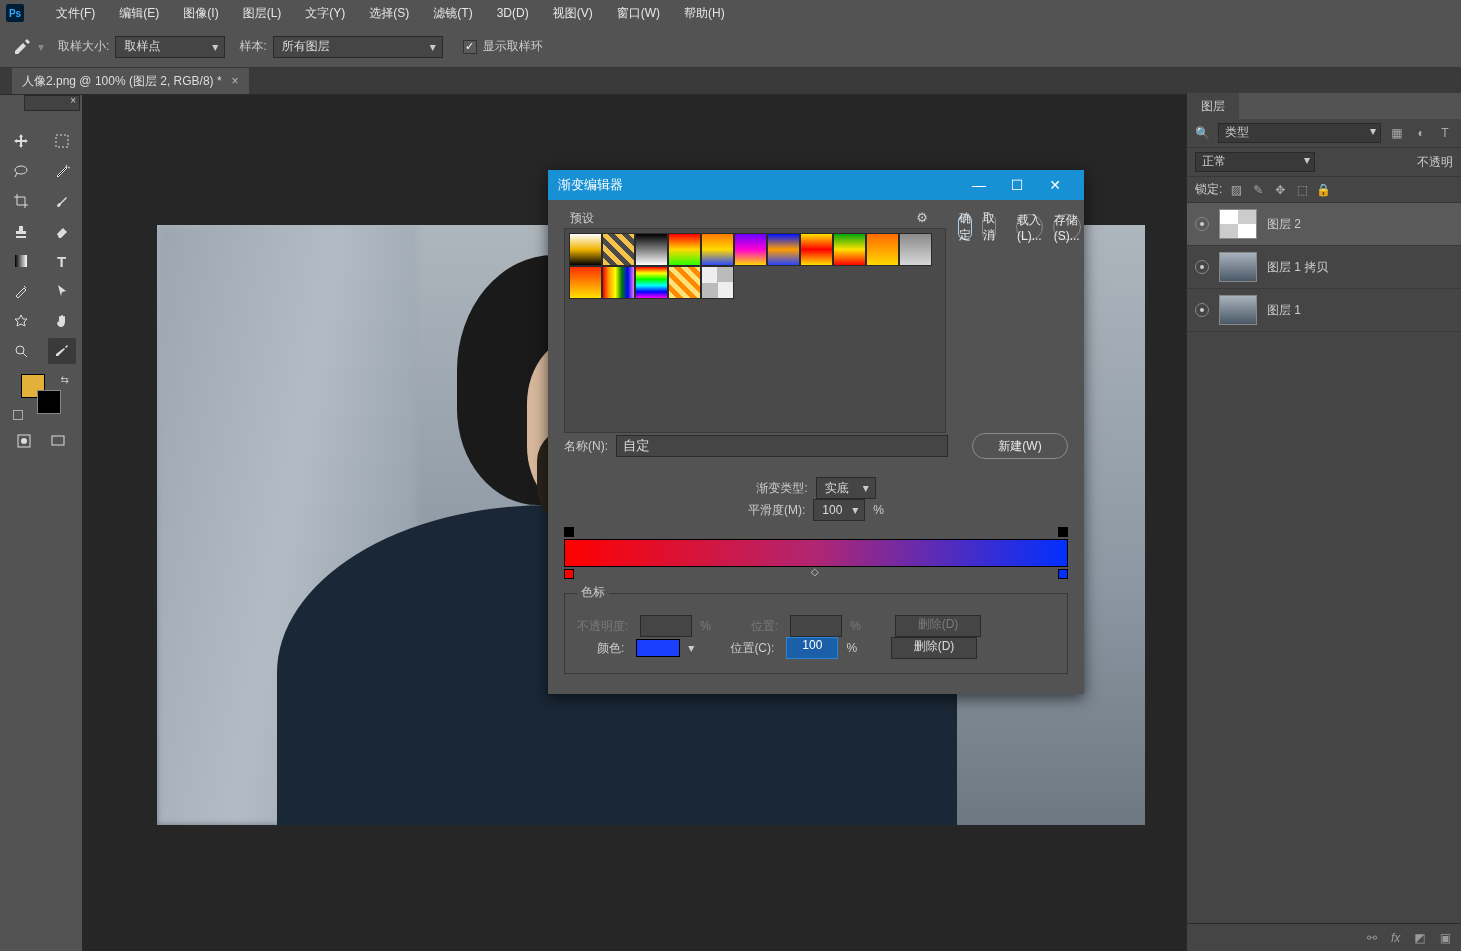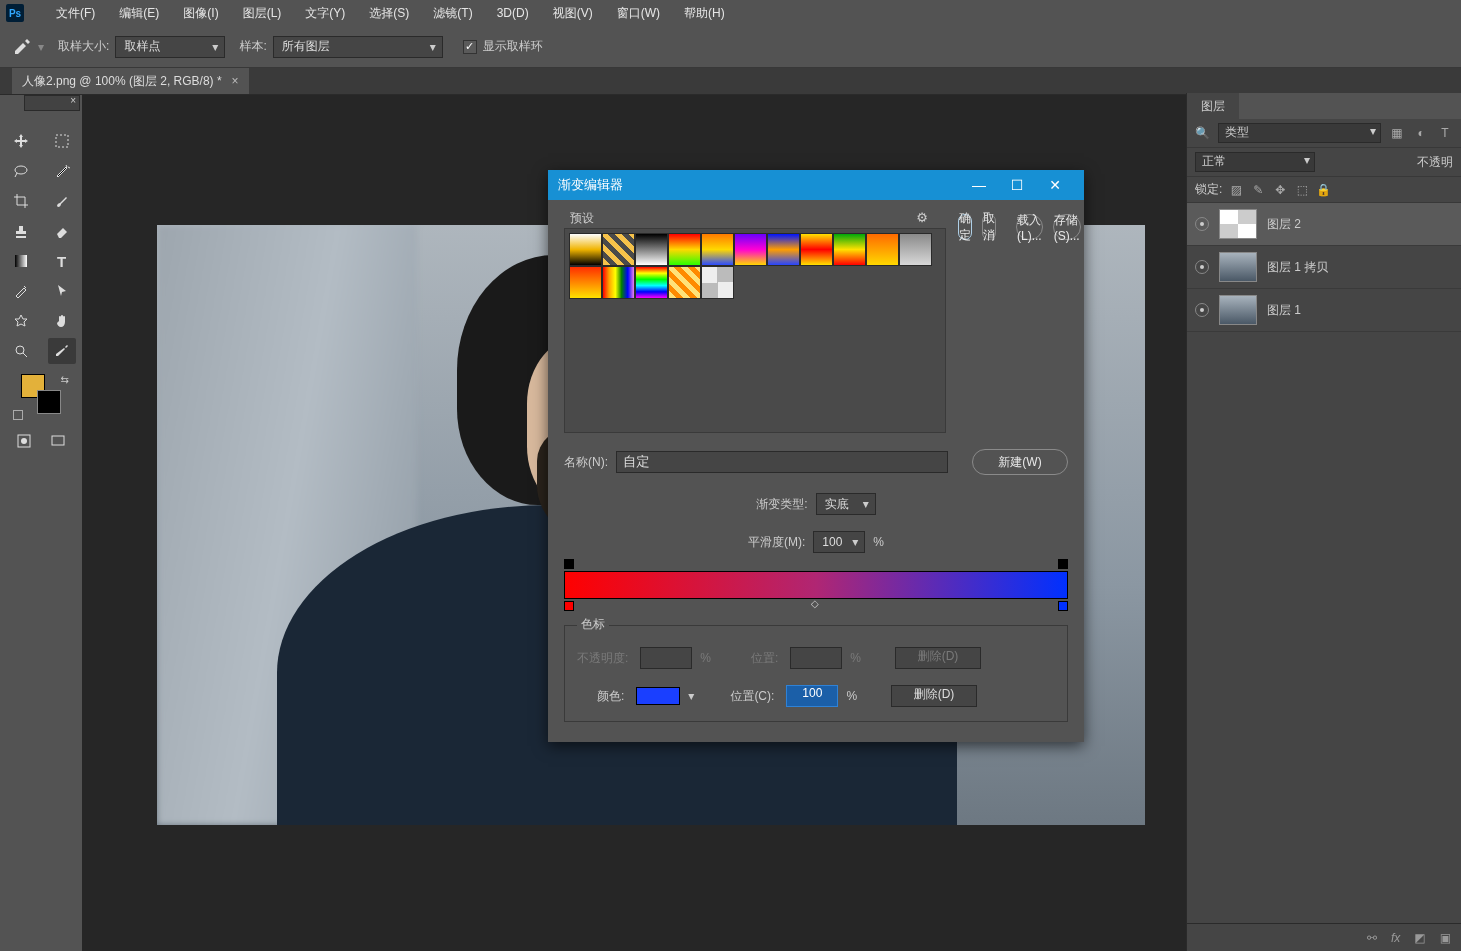--- a/index.html
+++ b/index.html
@@ -76,21 +76,21 @@
 .p7{background:linear-gradient(#0015ff,#ff9d00,#2644ff);}
 .p8{background:linear-gradient(#ffe100,#ff0000,#ffe100);}
 .p9{background:linear-gradient(#00a80a,#ffe100,#ff0000);}
 .p10{background:linear-gradient(#ff6a00,#ffd800);}
 .p11{background:linear-gradient(#8a8a8a,#d8d8d8);}
 .p12{background:linear-gradient(#ff2e00,#ffe100);}
 .p13{background:linear-gradient(90deg,red,orange,yellow,green,blue,violet);}
 .p14{background:linear-gradient(red,yellow,lime,cyan,blue,magenta);}
 .p15{background:repeating-linear-gradient(45deg,#ffe27a 0 5px,#ff8a00 5px 10px);}
 .p16{background:repeating-conic-gradient(#bbb 0 25%,#eee 25% 50%);} 
-.row{display:flex;align-items:center;gap:8px;margin-top:16px;}
+.row{display:flex;align-items:center;gap:8px;}
 .txtfield{background:#454545;border:1px solid #2a2a2a;height:22px;padding:0 6px;color:#ddd;}
 .gradbar-wrap{position:relative;margin-top:18px;}
 .gradbar{height:28px;background:linear-gradient(90deg,#ff0000 0%,#b02673 50%,#0030ff 100%);border:1px solid #000;}
 .opstop{position:absolute;top:-12px;width:10px;height:10px;background:#000;}
 .colstop{position:absolute;bottom:-12px;width:10px;height:10px;}
 .midpt{position:absolute;bottom:-10px;font-size:10px;color:#ccc;}
 .stops-box{border:1px solid #3a3a3a;margin-top:26px;padding:10px 12px 14px;}
 .stops-hdr{position:relative;top:-20px;left:0;background:#535353;padding:0 4px;display:inline-block;}
 .disabled *{color:#7a7a7a!important;}
 .numfield{width:52px;text-align:center;}

